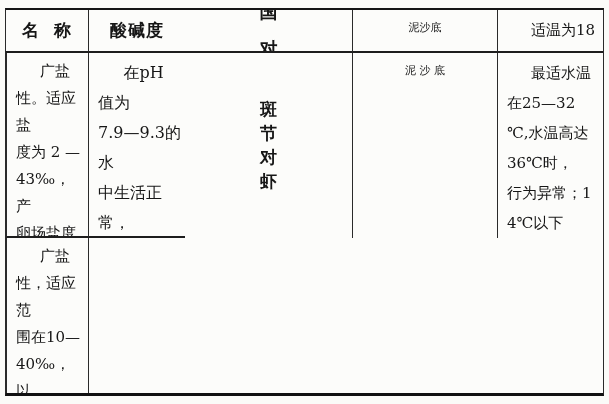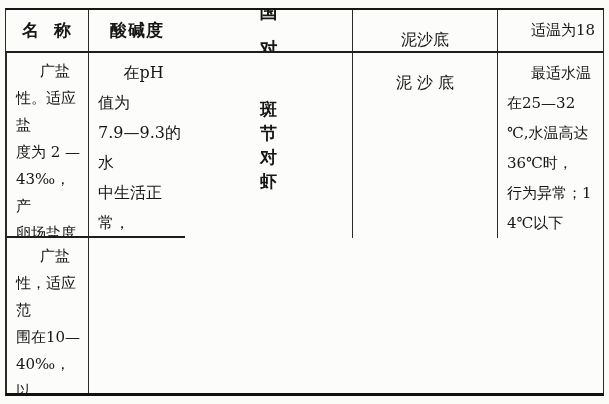--- a/index.html
+++ b/index.html
@@ -54,22 +54,22 @@
     flex-direction: column;
     align-items: center;
     justify-content: center;
     font-size: 18px;
     font-weight: 700;
   }
   .name-cell.loose { gap: 13px; }
   .name-cell.tight { gap: 1px; font-size: 17px; }
   .habitat-cell {
     text-align: center;
-    padding-top: 20px;
-    font-size: 16px;
+    padding-top: 10px;
+    font-size: 11px;
     white-space: pre;
   }
   .text-cell {
     padding: 5px 6px 0 9px;
     font-size: 15px;
     white-space: pre-wrap;
     text-indent: 1.6em;
     word-break: break-all;
   }
   .lh-lg { line-height: 30px; }

